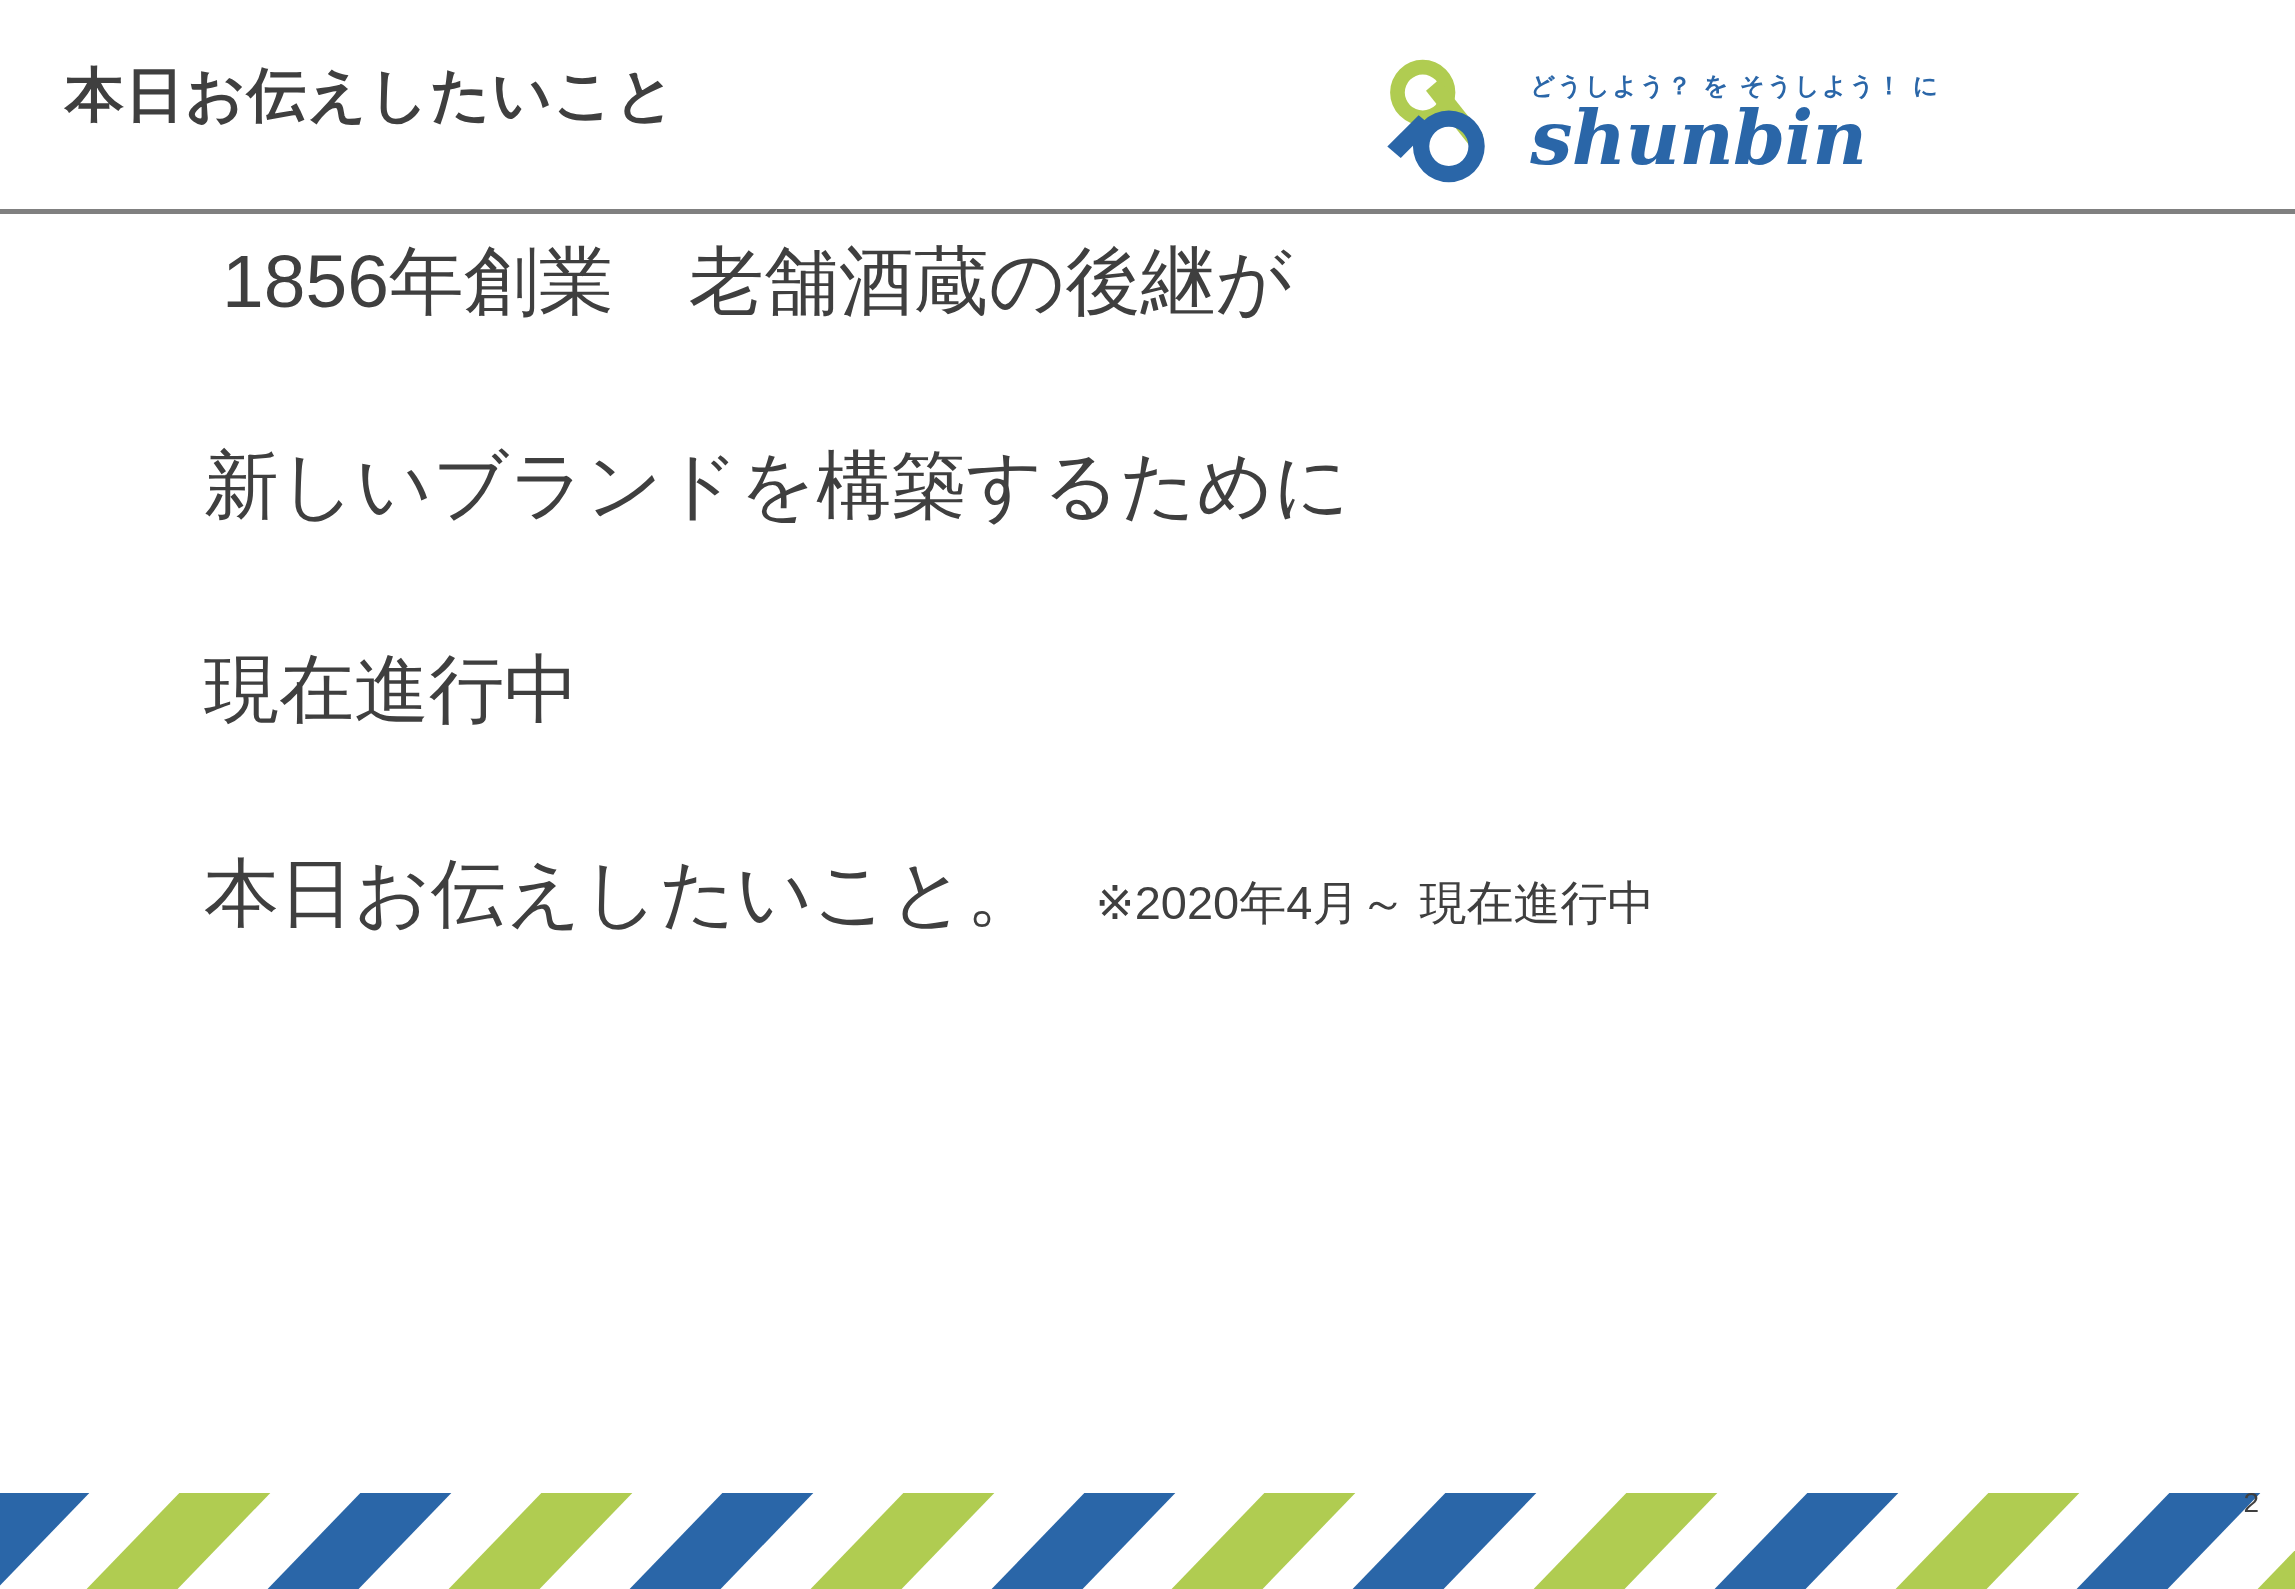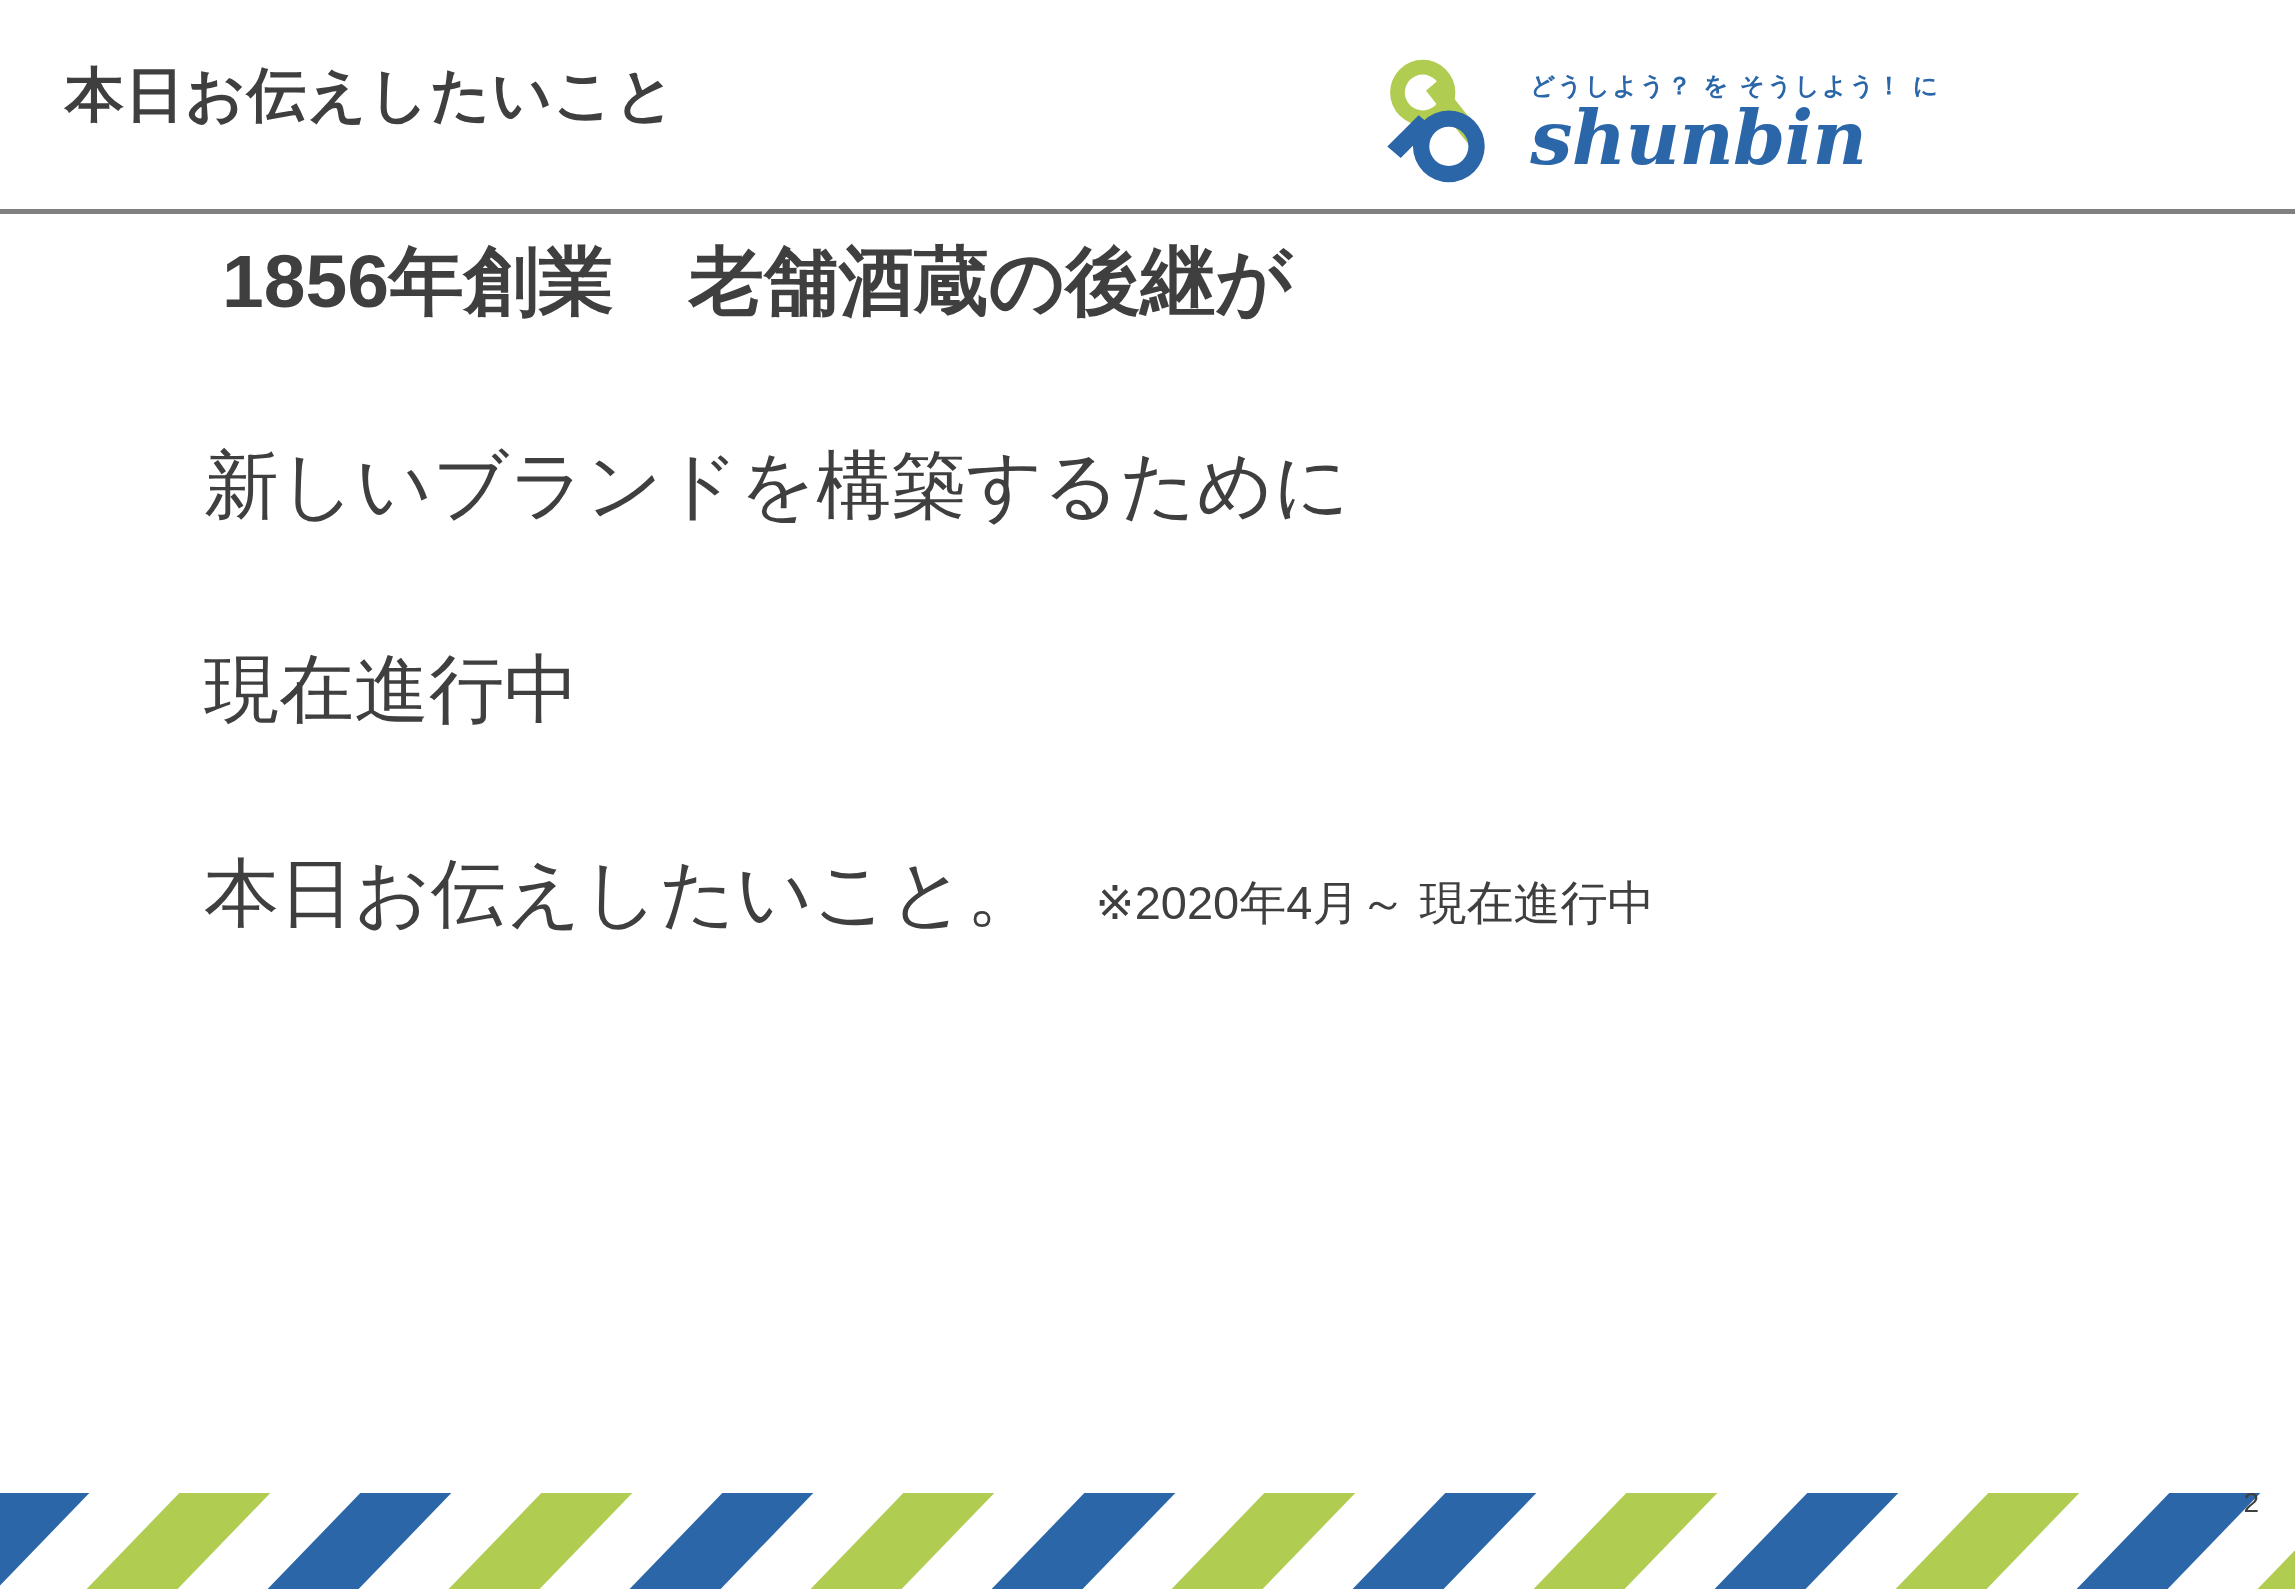--- a/index.html
+++ b/index.html
@@ -109,21 +109,20 @@
     font-size: 75px;
     line-height: 1.0;
     height: 90px;
     margin-bottom: 114px;
     white-space: nowrap;
     display: flex;
     align-items: baseline;
   }
   .body-line.indented {
     padding-left: 18px;
-    font-weight: bold;
   }
   .body-line.last {
     margin-bottom: 0;
   }
 
   .note {
     font-size: 47px;
     color: #3f3f3f;
     margin-left: 54px;
     white-space: nowrap;

